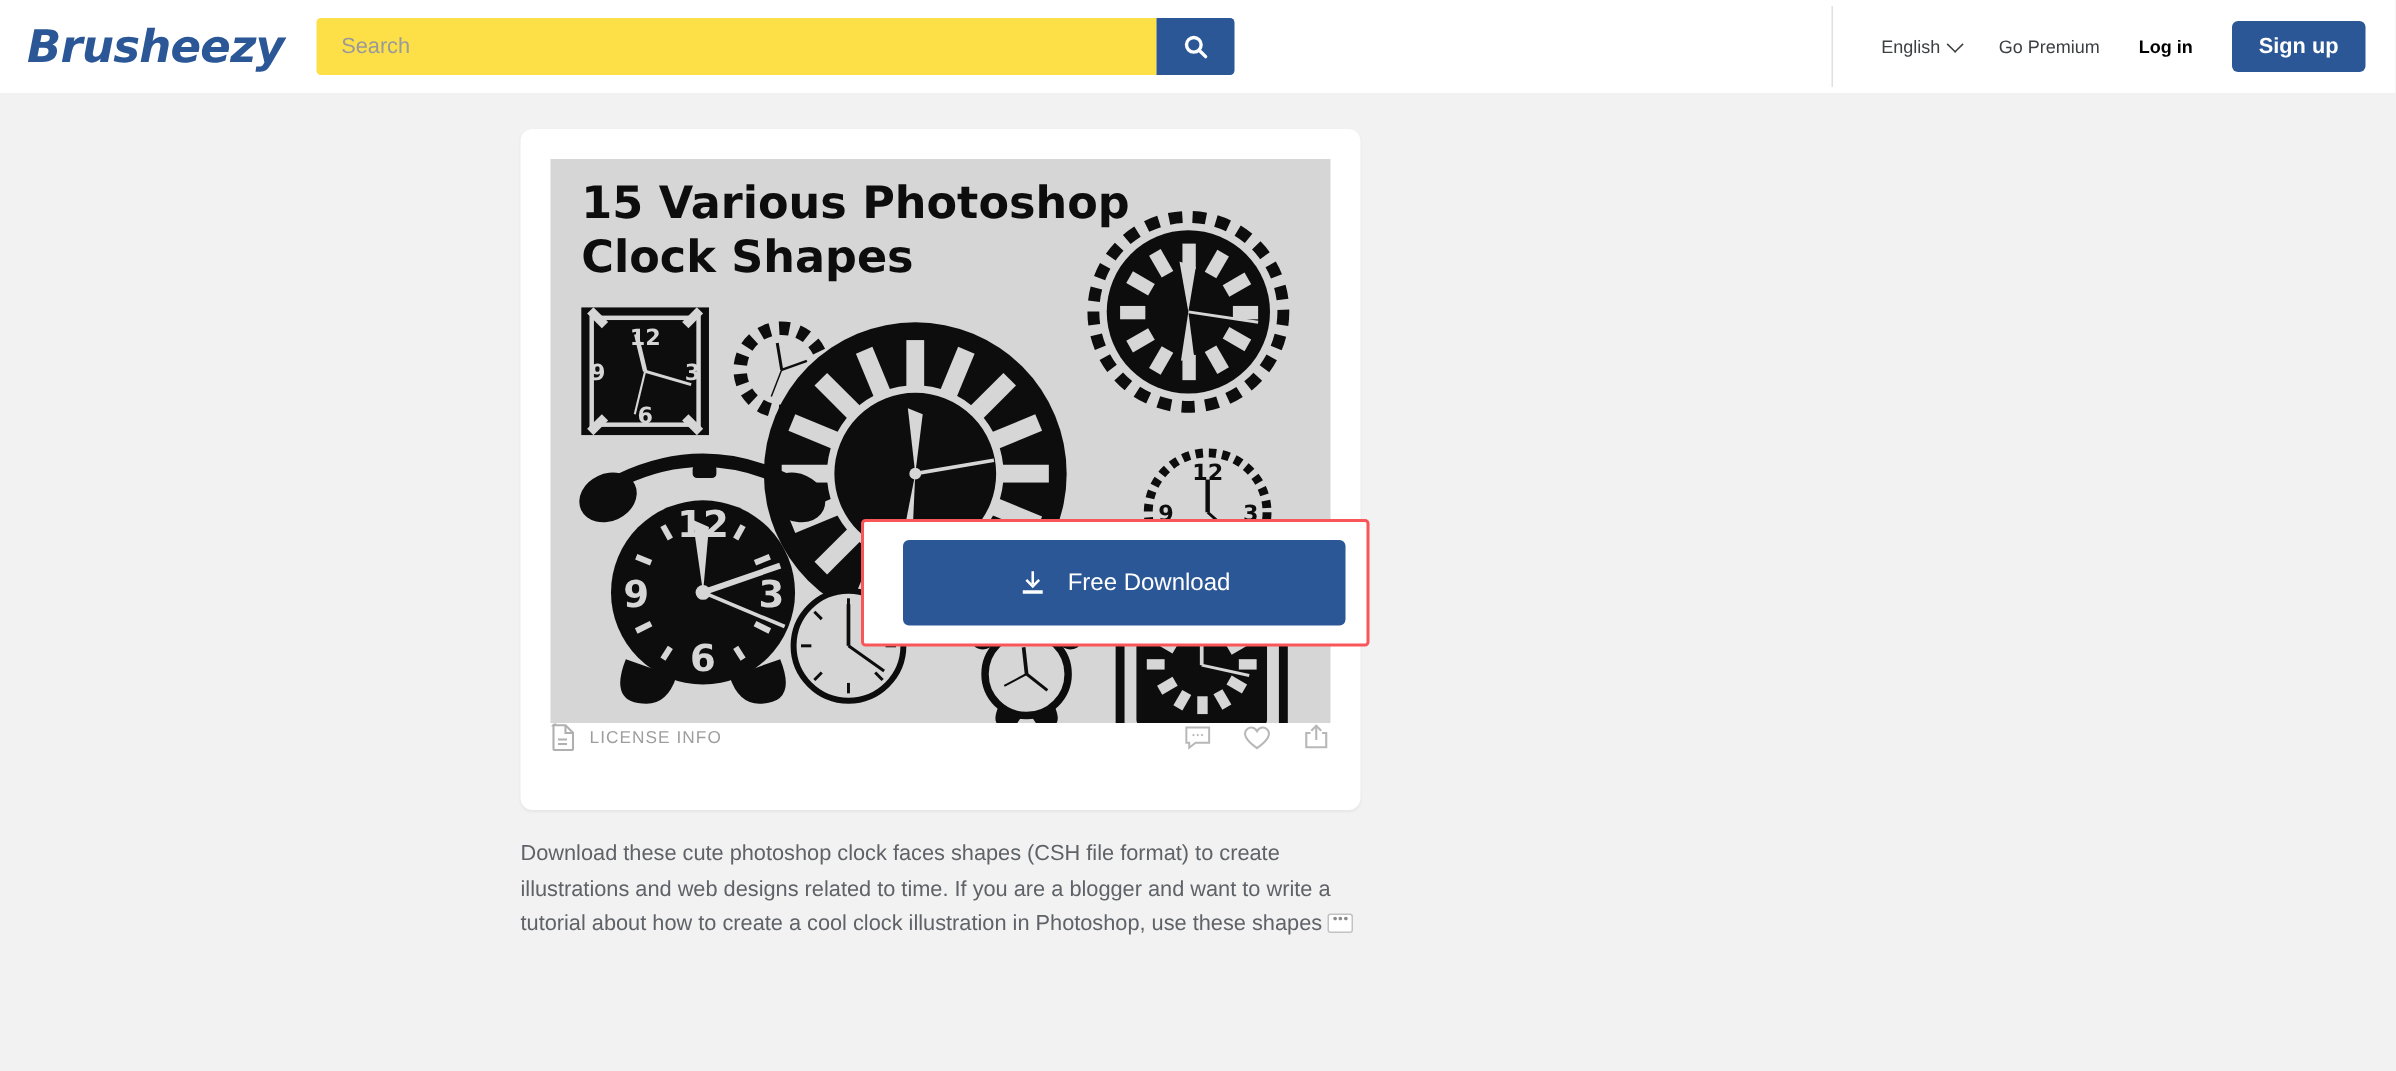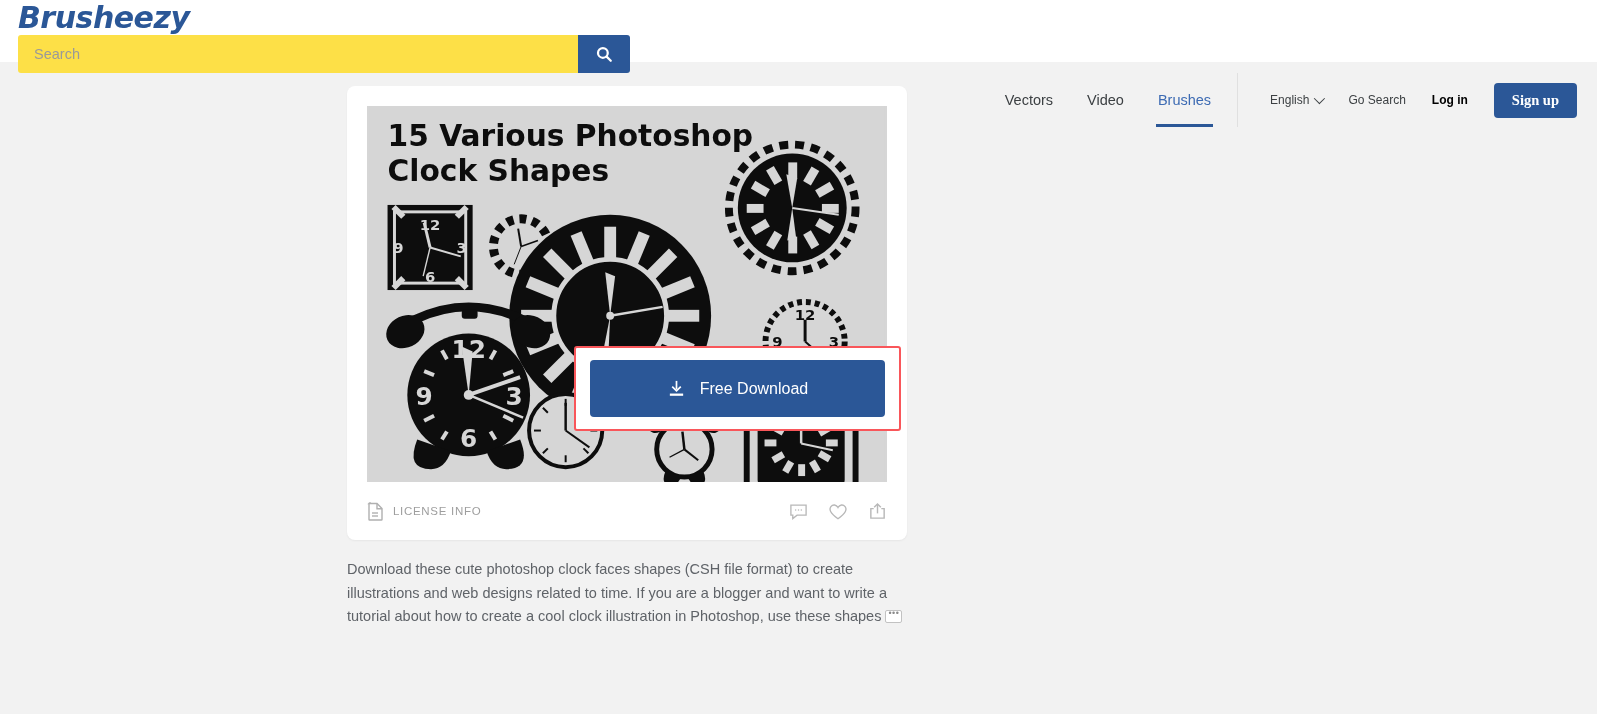--- a/index.html
+++ b/index.html
@@ -6,24 +6,23 @@
   html, body {
     width: 1597px; height: 714px;
     background: #f2f2f2;
     font-family: "Liberation Sans", sans-serif;
     overflow: hidden;
   }
 
   
   .header {
     height: 62px; background: #ffffff;
-    display: flex; align-items: flex-start;
+    display: flex; align-items: center;
     padding: 0 20px 0 18px;
     position: relative;
-    flex-direction: column;
   }
   .logo {
     font-size: 30px; font-weight: bold; font-style: italic;
     color: #2b5797; letter-spacing: -0.5px;
     margin-right: 22px; white-space: nowrap;
     font-family: "DejaVu Sans", sans-serif;
   }
   .search-wrap { display: flex; align-items: center; width: 612px; }
   .search-input {
     flex: 1; height: 38px; border: none; background: #fde047;
@@ -60,21 +59,21 @@
     cursor: pointer; white-space: nowrap; display: flex; align-items: center; gap: 5px;
   }
   .nav-link.blue { color: #000000; font-weight: bold; }
   .chev { display: inline-block; width: 8px; height: 8px;
     border-right: 1.6px solid #3c4043; border-bottom: 1.6px solid #3c4043;
     transform: rotate(45deg) translateY(-2px); }
   .signup-btn {
     background: #2b5797; color: #fff; border: none;
     font-size: 14.5px; font-weight: bold; padding: 9px 18px;
     border-radius: 4px; cursor: pointer;
-    font-family: Liberation Serif, serif; white-space: nowrap;
+    font-family: Liberation Sans, sans-serif; white-space: nowrap;
   }
 
   
   .main { position: relative; padding: 0 0 0 347px; }
   .page-title {
     font-size: 25px; color: #5f6368; font-weight: normal;
     padding-top: 27px; letter-spacing: 0.1px;
   }
 
   .card {
@@ -82,21 +81,21 @@
     border-radius: 8px; padding: 20px 20px 0 20px;
     box-shadow: 0 1px 2px rgba(0,0,0,0.05);
   }
   .preview {
     width: 520px; height: 376px; background: #d6d6d6;
     position: relative; overflow: hidden;
   }
   .preview svg { display: block; width: 100%; height: 100%; }
 
   .card-actions {
-    height: 58px; display: flex; align-items: center;
+    height: 58px; display: flex; align-items: flex-start;
   }
   .license {
     display: flex; align-items: center; gap: 9px; cursor: pointer;
   }
   .license-text {
     font-size: 11.5px; color: #9e9e9e; letter-spacing: 0.7px;
   }
   .icon-group { margin-left: auto; display: flex; align-items: center; gap: 20px; }
   .icon-btn { cursor: pointer; display: flex; align-items: center; }
 
@@ -119,54 +118,50 @@
     position: absolute; left: 574px; top: 260px;
     border: 2.5px solid #f9565a; border-radius: 3px;
     background: #fff; padding: 12px 14px;
   }
   .dl-btn {
     width: 295px; height: 57px; background: #2b5797;
     border: none; border-radius: 4px; cursor: pointer;
     display: flex; align-items: center; justify-content: center; gap: 14px;
     color: #fff; font-size: 16px;
     font-family: "Liberation Sans", sans-serif;
+    margin-left: 12px;
   }
 </style>
 </head>
 <body>
 
 <div class="header">
 
   <div class="logo">Brusheezy</div>
 
   <div class="search-wrap">
     <input class="search-input" type="text" placeholder="Search" style="">
     <button class="search-btn">
       <svg width="18" height="18" viewBox="0 0 24 24" fill="none" stroke="#ffffff" stroke-width="3">
         <circle cx="10.5" cy="10.5" r="6.5"></circle>
         <line x1="15.5" y1="15.5" x2="21" y2="21" stroke-linecap="round"></line>
       </svg>
     </button>
   </div>
 
   <div class="nav-right">
-    <div class="nav-cats">
-      <a class="nav-cat">Vectors</a>
-      <a class="nav-cat">Video</a>
-      <a class="nav-cat active">Brushes</a>
-    </div>
 
     <div class="nav-sep"></div>
 
     <div class="nav-util">
       <a class="nav-link">
         <span>English</span>
         <i class="chev"></i>
       </a>
-      <a class="nav-link">Go Search</a>
+      <a class="nav-link">Go Premium</a>
       <a class="nav-link blue">Log in</a>
       <button class="signup-btn">Sign up</button>
     </div>
   </div>
 </div>
 
 <div class="main">
 
 
   <div class="card">

